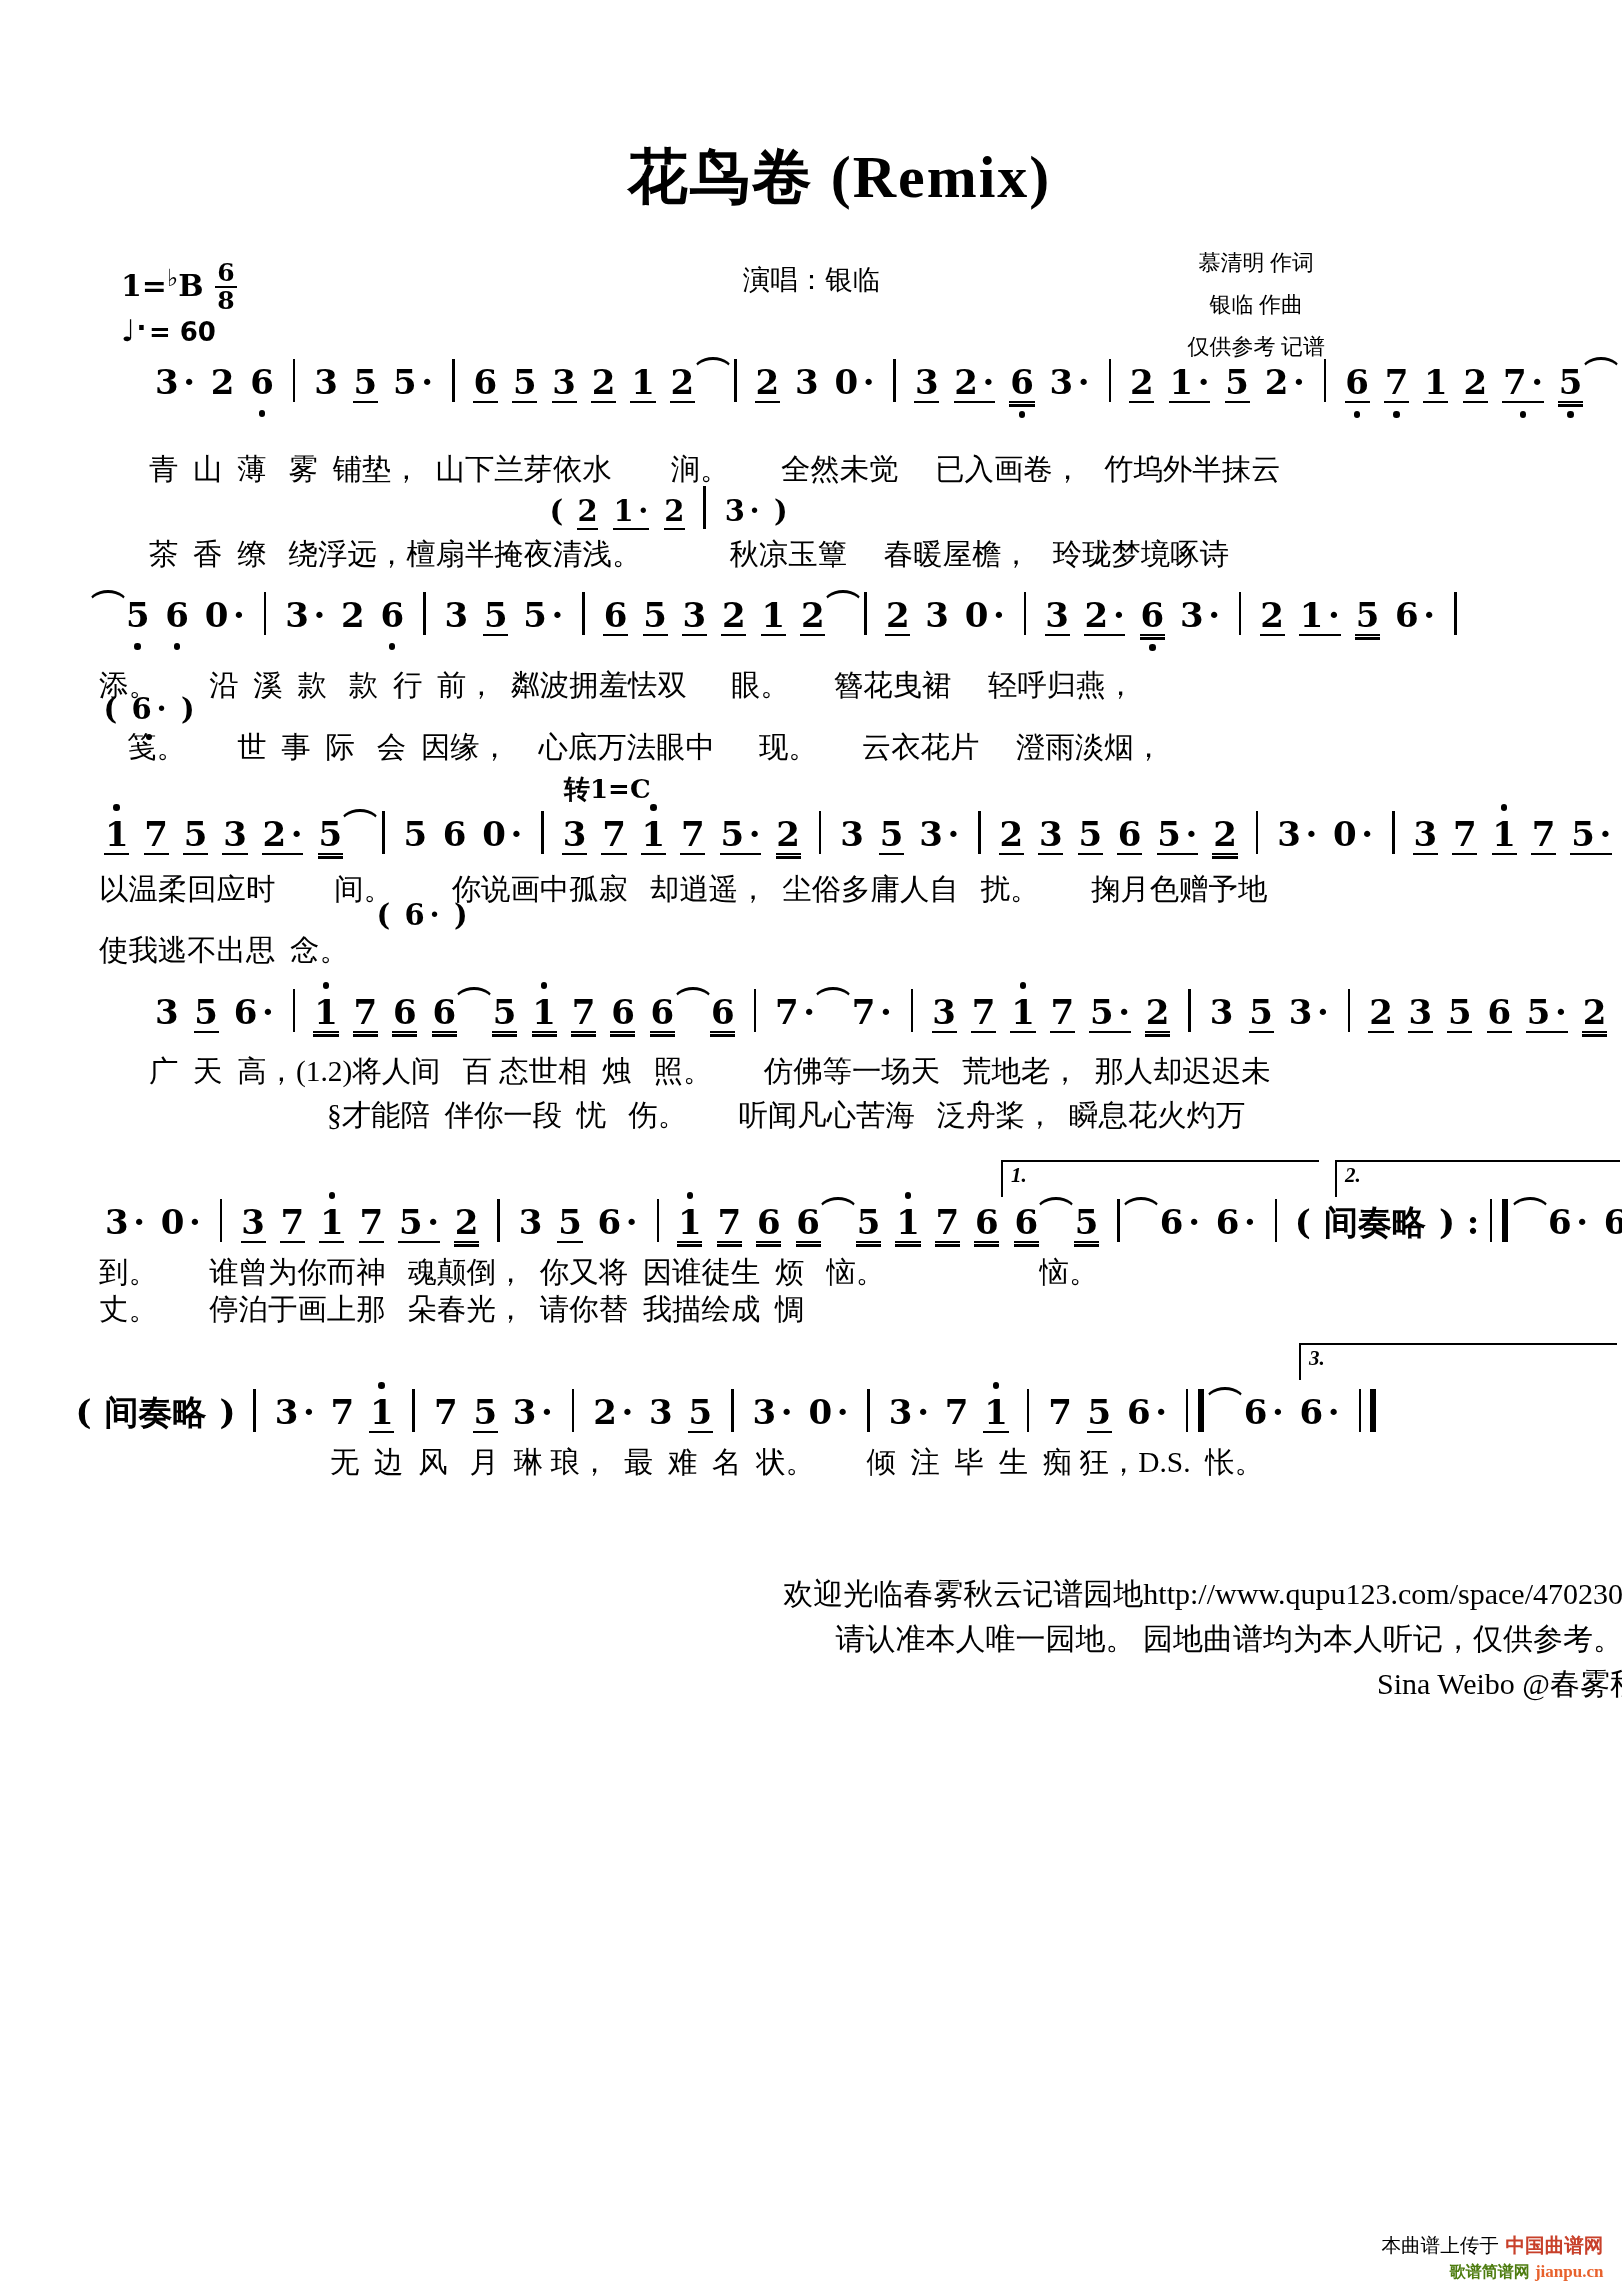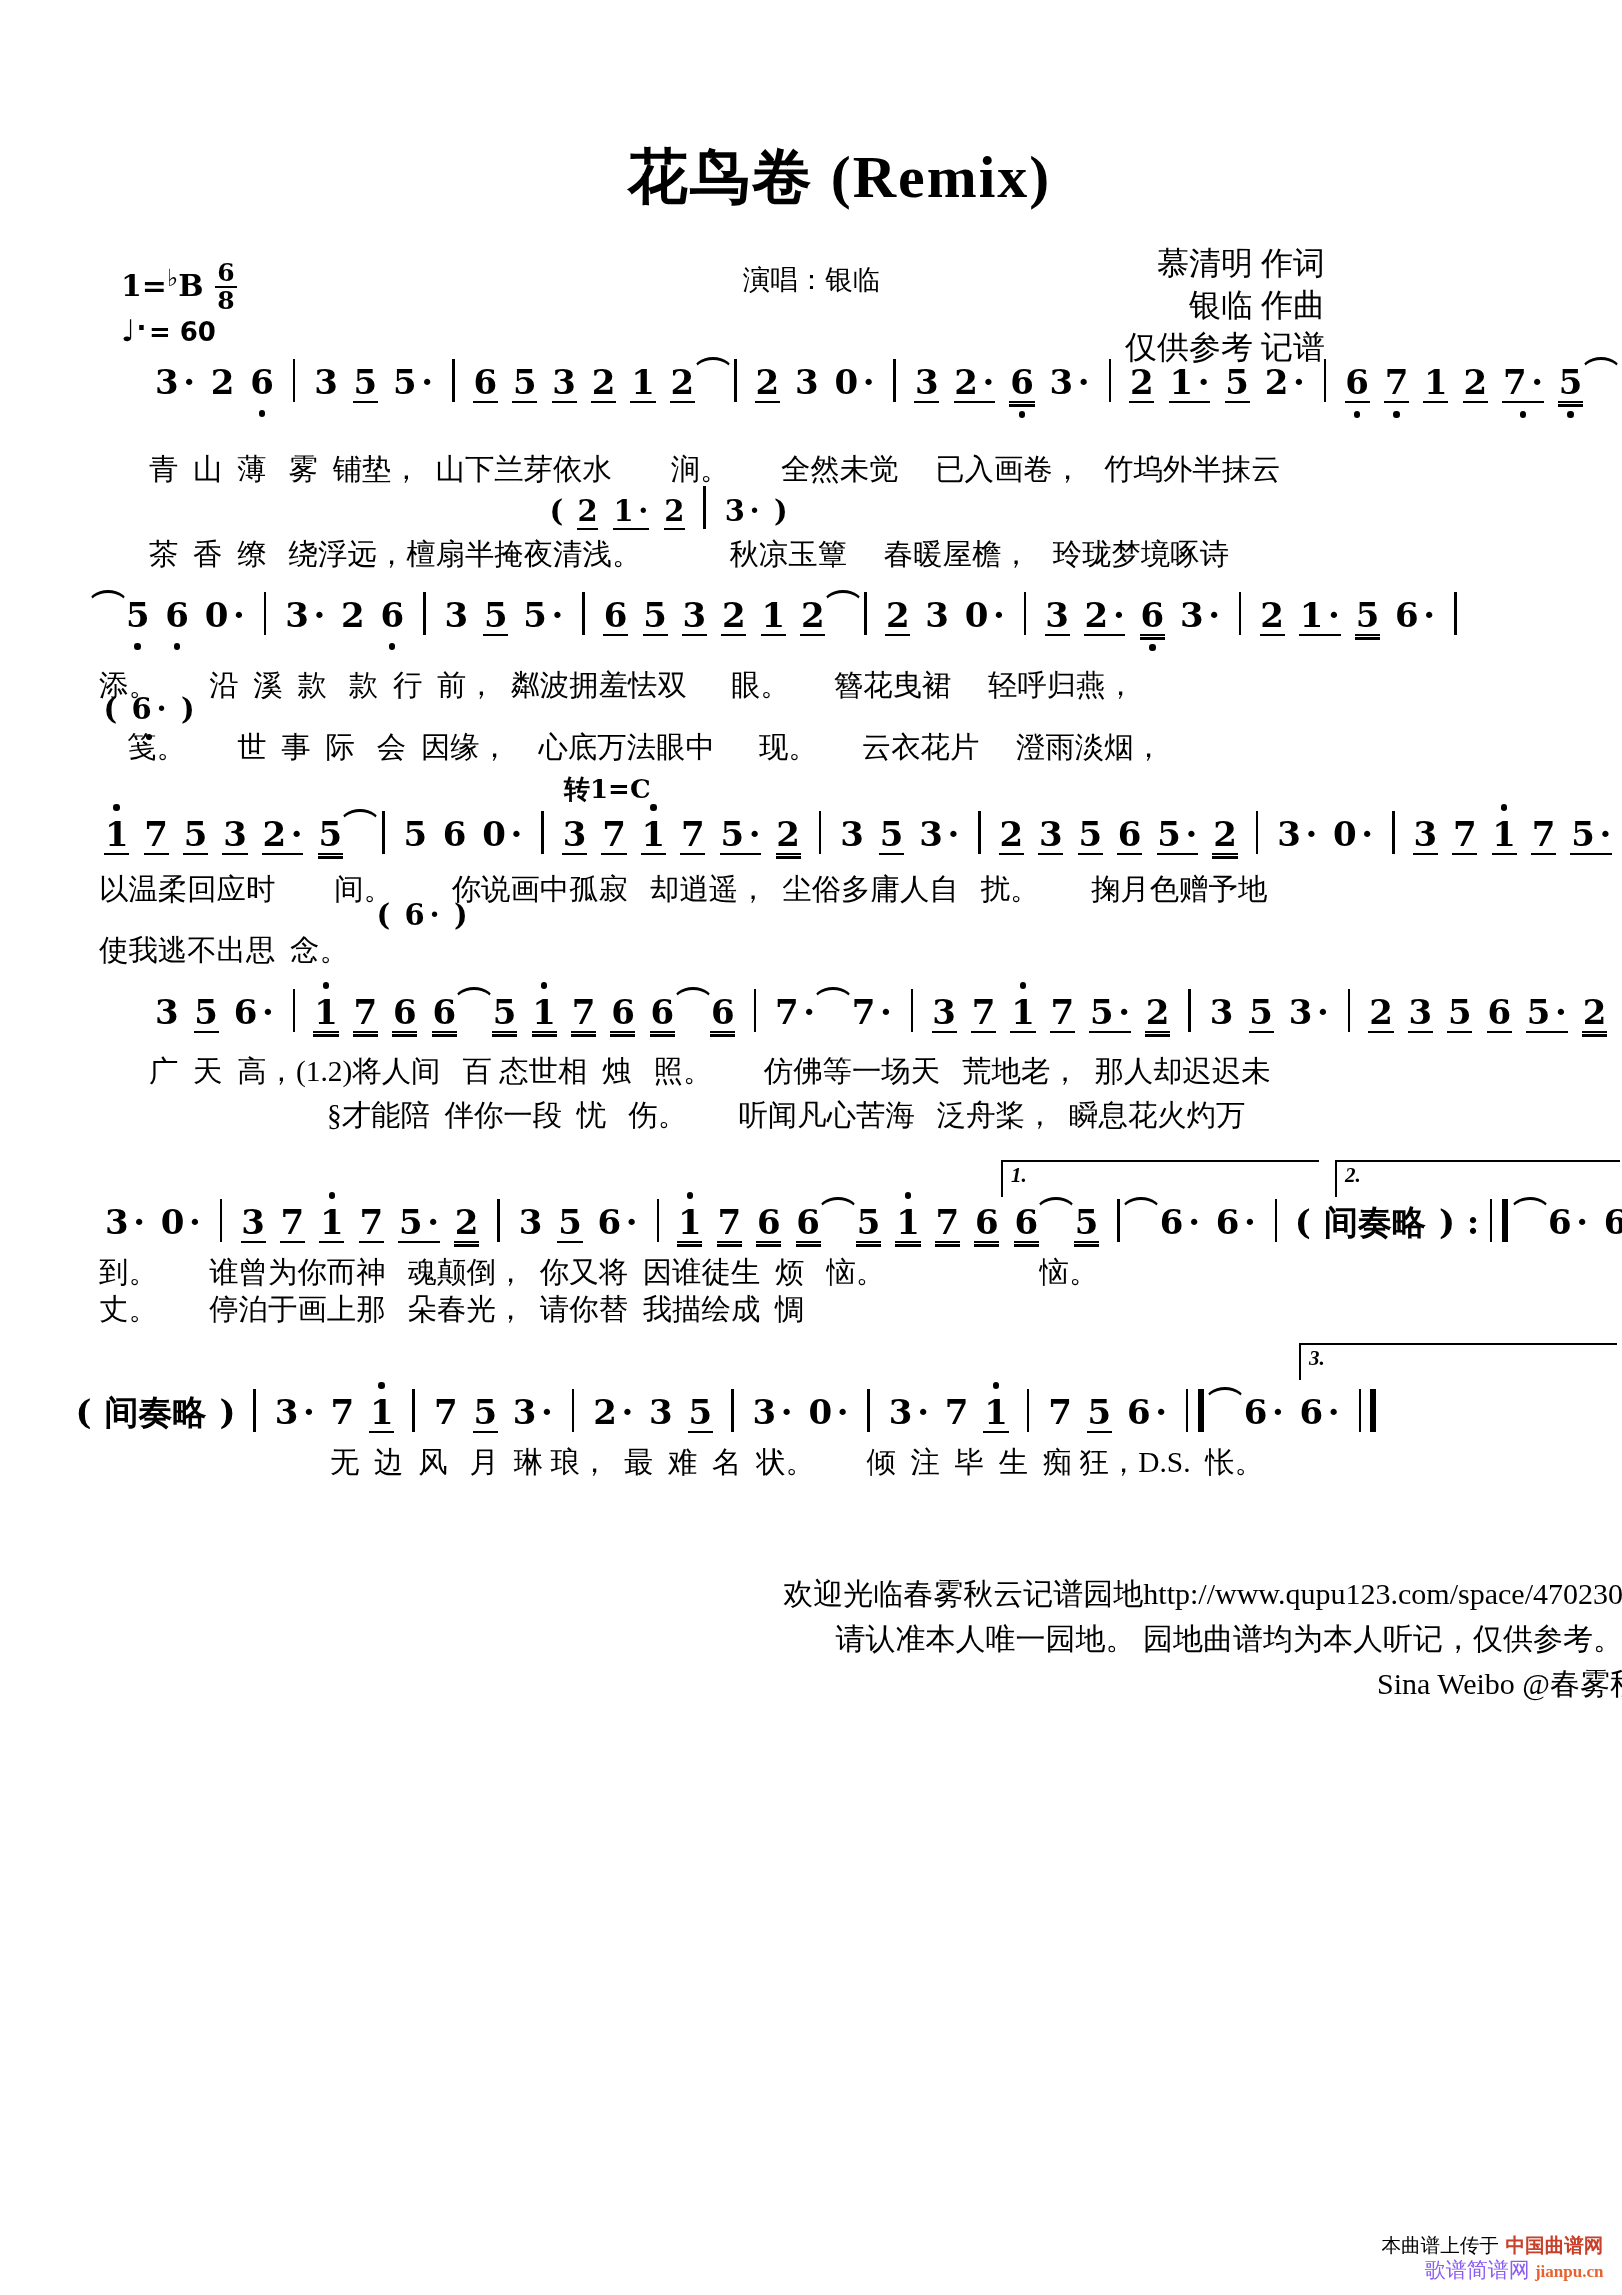--- a/index.html
+++ b/index.html
@@ -2,22 +2,22 @@
 <html style="font-size:10.5px"><head>
 <meta charset="utf-8">
 <style>
   html,body{margin:0;padding:0;background:#ffffff;}
   .page{position:relative;width:1623px;height:2295px;background:#fff;color:#000;
         font-family:"Liberation Serif","DejaVu Serif",serif;overflow:hidden;}
 
   .title{position:absolute;top:137px;left:0;width:100%;text-align:center;
          font-size:60px;font-weight:bold;letter-spacing:2px;padding-left:28px;}
   .subtitle{position:absolute;top:254px;left:0;width:100%;text-align:center;font-size:27.5px;margin-top:8px;}
-  .credits{position:absolute;top:242px;right:298px;text-align:right;
-           font-size:32px;line-height:42px;}
+  .credits{position:absolute;top:242px;right:298px;text-align:center;
+           font-size:22px;line-height:42px;}
 
   .keysig{position:absolute;left:121px;top:260px;font-size:30px;font-weight:bold;
           font-family:"DejaVu Serif",serif;}
   .keysig .flat{vertical-align:10.5px;font-size:23.6px;font-family:"DejaVu Sans",sans-serif;}
   .meter{display:inline-block;vertical-align:-13px;margin-left:11.8px;text-align:center;
          font-size:25px;line-height:26px;}
   .meter .num{display:block;}
   .meter .den{display:block;border-top:2.6px solid #000;padding:0 2px;}
   .tempo{position:absolute;left:121px;top:313px;font-size:26px;font-weight:bold;
          font-family:"DejaVu Sans",sans-serif;}
@@ -57,21 +57,21 @@
   .volta{position:absolute;height:34px;border-top:2.6px solid #000;border-left:2.6px solid #000;
          padding:1.3px 0 0 7.9px;font-style:italic;font-size:21px;font-weight:bold;}
 
   .footer{position:absolute;left:0;width:100%;text-align:right;font-size:30px;}
   .f1{top:1574px;} .f2{top:1619px;} .f3{top:1664px;padding-left:47px;}
 
   .watermark{position:absolute;right:19.6px;top:2233px;width:327px;text-align:right;
              font-size:19.6px;line-height:25px;}
   .wm-row{white-space:nowrap;}
   .wm-logo{color:#c8402a;font-weight:bold;margin-left:6.5px;}
-  .wm-site{color:#8b5cf6;font-size:21px;}
+  .wm-site{color:#4d7c0f;font-size:16px;font-weight:bold;}
   .wm-domain{color:#e8622d;font-size:17px;font-weight:bold;margin-left:5.2px;margin-top:12px;}
 </style>
 </head>
 <body>
 
 <div class="page">
 
   <div class="title">花鸟卷 (Remix)</div>
   <div class="subtitle">演唱：银临</div>
 

